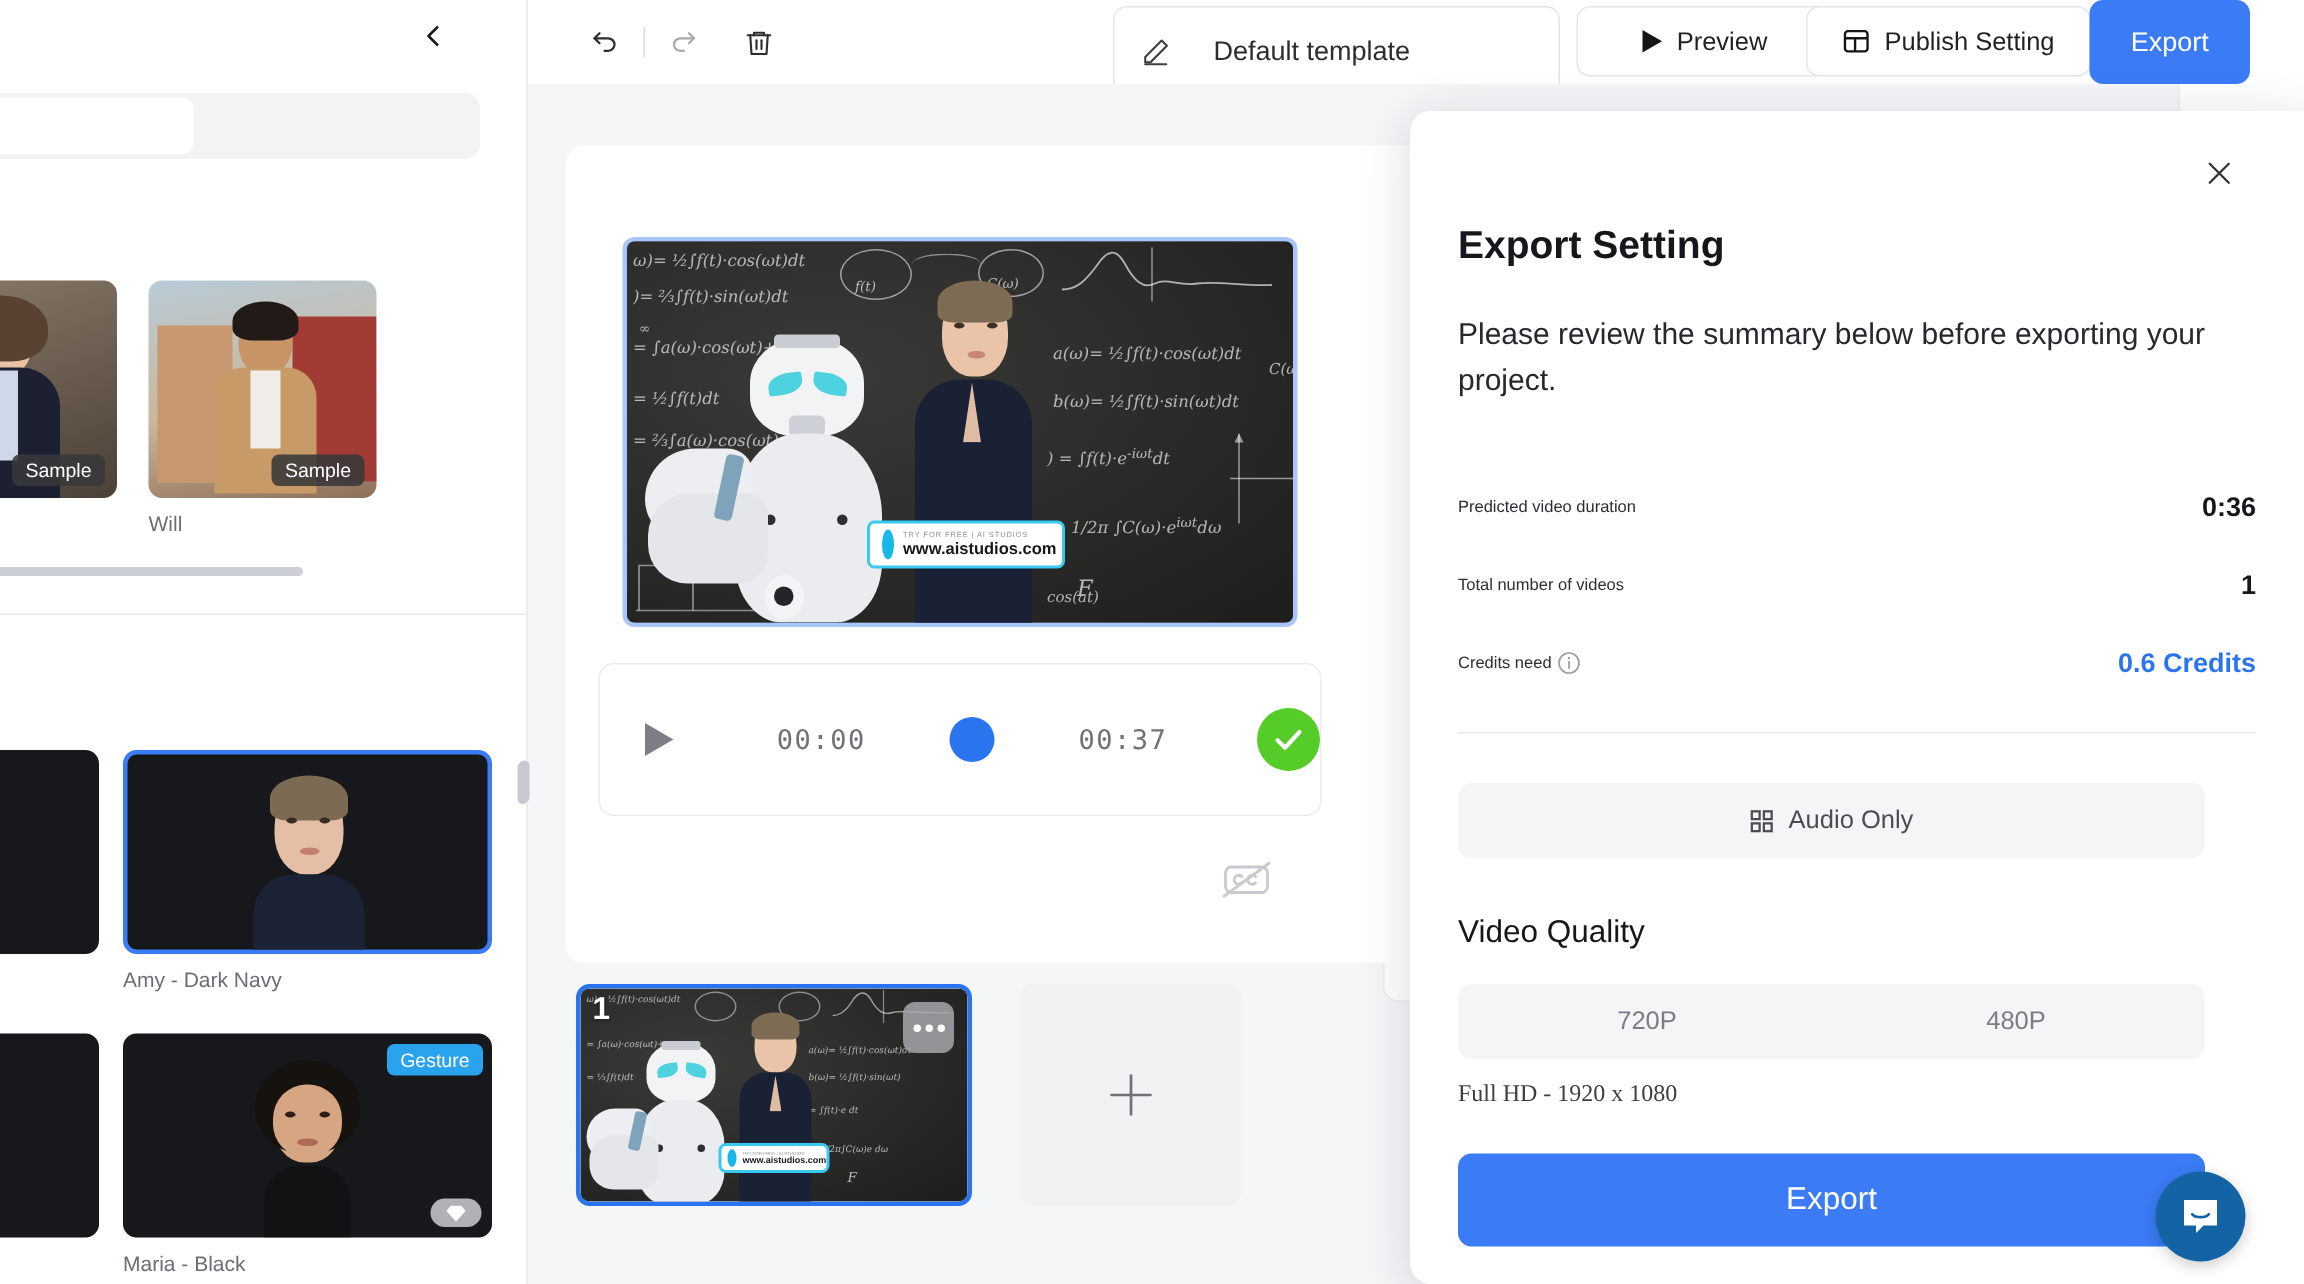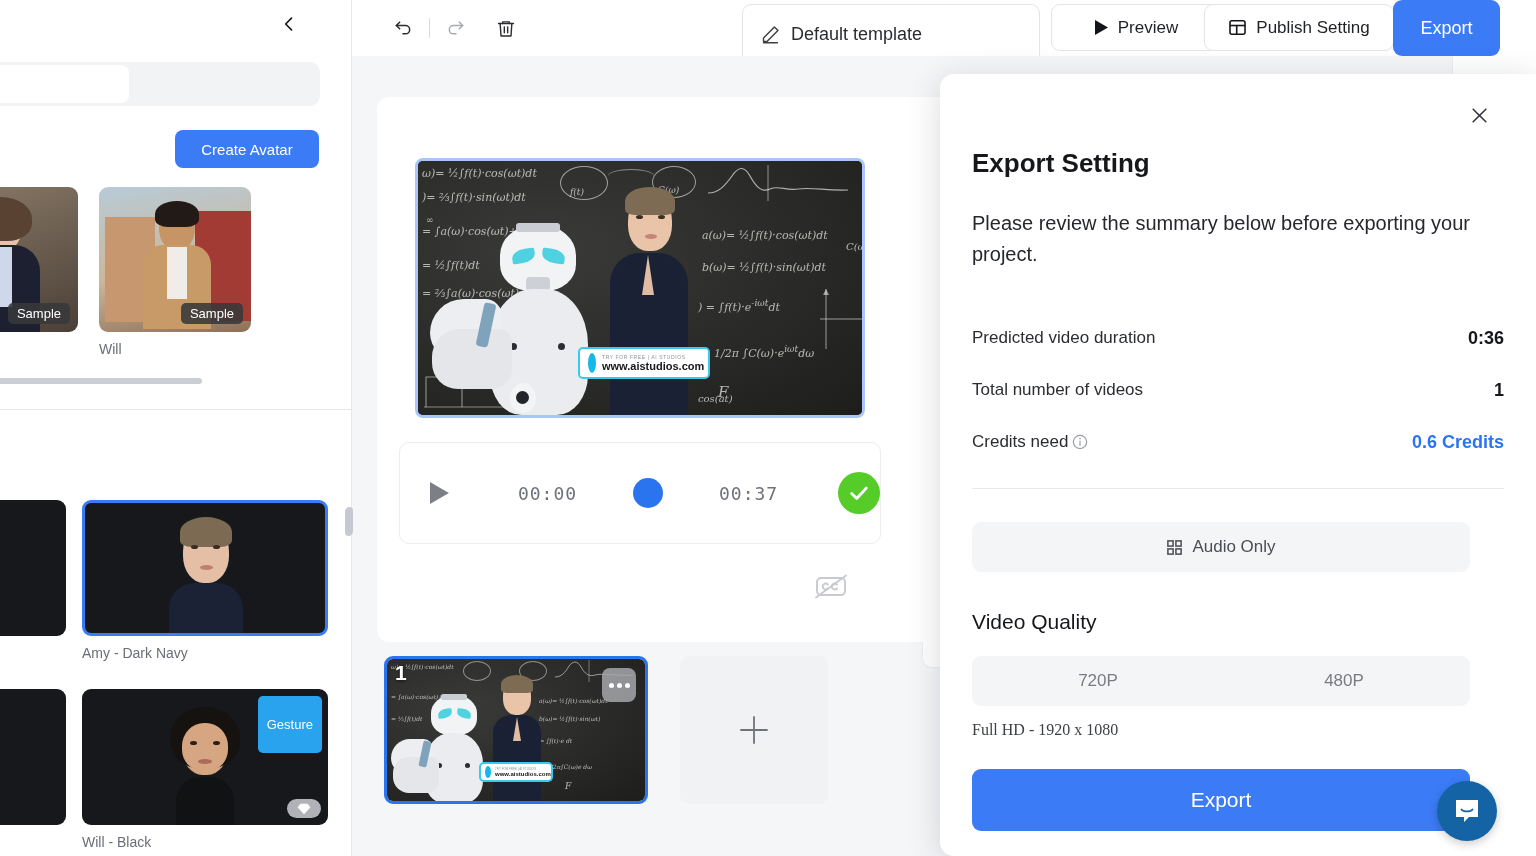--- a/index.html
+++ b/index.html
@@ -69,21 +69,21 @@
   .av-card { width: 122px; }
   .av-card.wide { width: 246px; }
   .av-thumb {
     height: 136px; border-radius: 9px; background: #16181c; position: relative;
     overflow: hidden;
   }
   .av-card.wide .av-thumb { border: 3px solid #3b7bf6; }
   .av-name { margin-top: 9px; font-size: 14px; color: #6b6e76; }
   .gesture-badge {
     position: absolute; right: 6px; top: 7px; background: #29a3ee; color: #fff;
-    font-size: 13px; padding: 21px 9px; border-radius: 5px;
+    font-size: 13px; padding: 3px 9px; border-radius: 5px;
   }
   .gem-badge {
     position: absolute; right: 7px; bottom: 7px; width: 34px; height: 19px;
     background: rgba(190,192,196,.92); border-radius: 10px;
     display: flex; align-items: center; justify-content: center;
   }
   .vscroll-thumb {
     position: absolute; left: 345px; top: 508px; width: 7px; height: 28px;
     background: #c6c9cf; border-radius: 4px;
   }
@@ -94,21 +94,21 @@
     background: #ffffff; display: flex; align-items: center;
   }
   .tb-icon {
     width: 34px; height: 34px; display: flex; align-items: center; justify-content: center;
     cursor: pointer; color: #2b2d31;
   }
   .tb-sep { width: 1px; height: 20px; background: #d9dbe0; margin: 0 9px; }
   .tpl-chip {
     position: absolute; left: 390px; top: 4px; width: 298px; height: 60px;
     border: 1px solid #e3e5e9; border-radius: 9px; display: flex; align-items: center;
-    gap: 10px; padding-left: 17px; cursor: text;
+    gap: 28px; padding-left: 17px; cursor: text;
   }
   .tpl-chip .tpl-text { font-size: 18px; color: #2b2d31; }
   .btn-outline {
     position: absolute; top: 4px; height: 47px; border: 1px solid #e3e5e9;
     border-radius: 9px; background: #fff; display: flex; align-items: center;
     justify-content: center; gap: 9px; font-size: 17px; color: #1f2125; cursor: pointer;
     font-family: "Liberation Sans", sans-serif;
   }
   #preview-btn { left: 699px; width: 169px; }
   #publish-btn { left: 852px; width: 190px; }
@@ -203,21 +203,21 @@
     position: absolute; right: 40px; top: 24px; width: 34px; height: 34px;
     display: flex; align-items: center; justify-content: center; cursor: pointer;
   }
   .panel-inner { position: absolute; left: 32px; top: 0; width: 532px; }
   .panel-title { margin-top: 74px; font-size: 26px; font-weight: bold; color: #15171b; }
   .panel-sub { margin-top: 29px; font-size: 20px; color: #26282d; line-height: 1.55; width: 505px; }
   .sum-row {
     display: flex; align-items: center; justify-content: space-between;
     margin-top: 28px; height: 24px;
   }
-  .sum-label { font-size: 17px; color: #2b2d32; display: flex; align-items: center; gap: 2px; }
+  .sum-label { font-size: 11px; color: #2b2d32; display: flex; align-items: center; gap: 2px; }
   .sum-value { font-size: 18px; font-weight: bold; color: #15171b; }
   .sum-value.accent { color: #2a74f0; }
   .hr { margin-top: 34px; height: 1px; background: #e9eaee; }
 
   .seg-ctrl {
     margin-top: 33px; width: 498px; height: 50px; background: #f4f5f7;
     border-radius: 9px; display: flex; align-items: center; padding: 3px;
   }
   .seg-item {
     flex: 1; height: 44px; border-radius: 7px; display: flex; align-items: center;
@@ -276,21 +276,20 @@
         <polyline points="15 5 8 12 15 19"></polyline>
       </svg>
     </div>
 
     <div class="tabs-row">
       <div class="tab-seg tab-first">
         <span></span>
       </div>
     </div>
 
-    <button class="create-avatar-btn">Create Avatar</button>
 
     <div class="sample-row">
       <div class="sample-card">
         <div class="sample-thumb" style="background:linear-gradient(160deg,#8b7c68 0%,#6e6052 45%,#4b4037 100%);">
           <div style="position:absolute;left:18px;top:10px;width:110px;height:135px;">
             <div style="position:absolute;left:34px;top:6px;width:44px;height:50px;border-radius:50%;background:#e8c3a6;"></div>
             <div style="position:absolute;left:26px;top:0px;width:62px;height:44px;border-radius:50% 50% 40% 40%;background:#5a4233;"></div>
             <div style="position:absolute;left:18px;top:48px;width:78px;height:90px;border-radius:26px 26px 0 0;background:#1c2030;"></div>
             <div style="position:absolute;left:44px;top:50px;width:24px;height:60px;background:#cfd8ea;"></div>
           </div>
@@ -363,21 +362,21 @@
               <div style="position:absolute;left:51px;top:34px;width:7px;height:4px;border-radius:50%;background:#2c1f17;"></div>
               <div style="position:absolute;left:36px;top:52px;width:14px;height:5px;border-radius:50%;background:#ad6a58;"></div>
               <div style="position:absolute;left:14px;top:70px;width:58px;height:48px;border-radius:24px 24px 0 0;background:#111214;"></div>
             </div>
             <div class="gem-badge">
               <svg width="14" height="12" viewBox="0 0 24 20" fill="#fff">
                 <path d="M6 1h12l5 6-11 12L1 7z"></path>
               </svg>
             </div>
           </div>
-          <div class="av-name">Will - Black</div>
+          <div class="av-name">Maria - Black</div>
         </div>
       </div>
     </div>
 
     <div class="vscroll-thumb"></div>
   </div>
 
   <div class="toolbar">
     <div style="width:34px;"></div>
     <div class="tb-icon">

